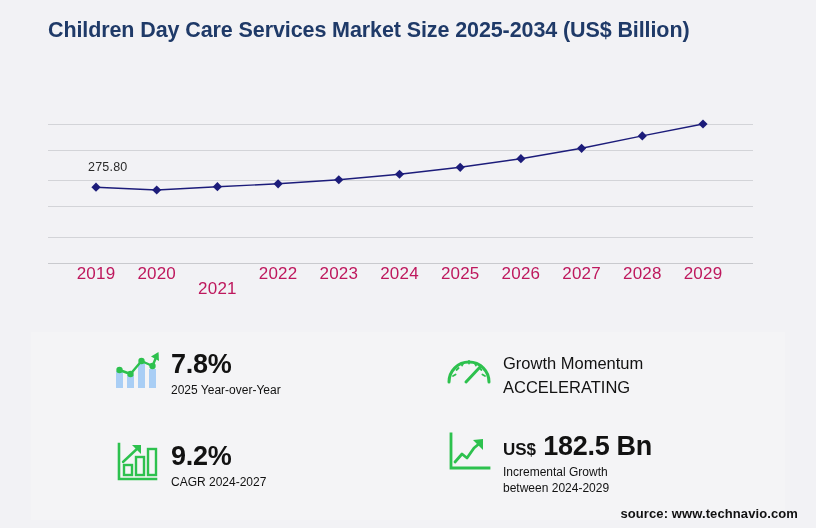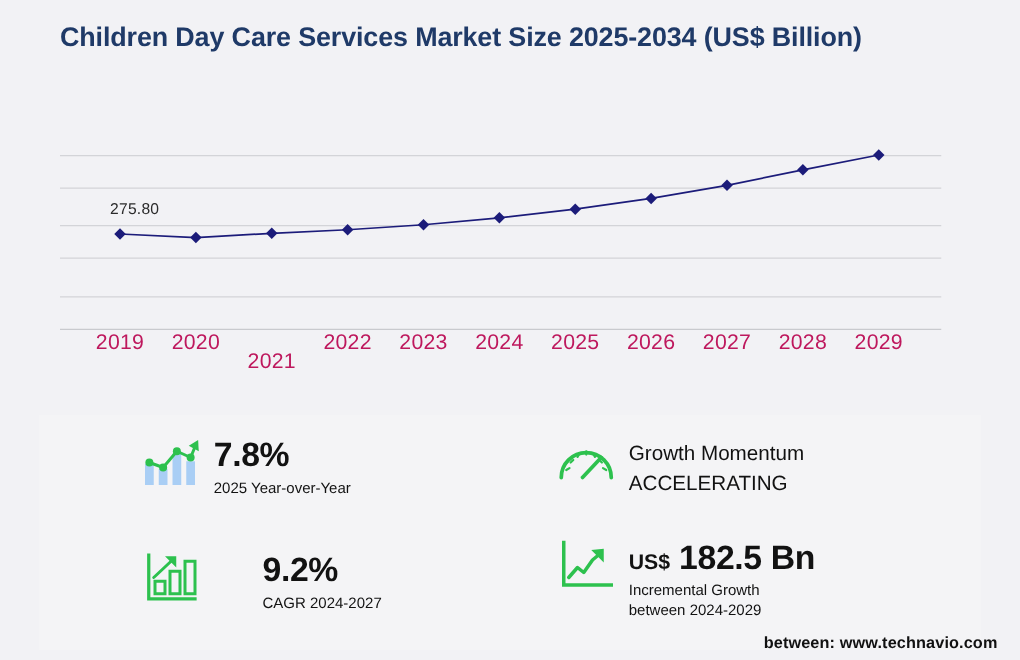--- a/index.html
+++ b/index.html
@@ -132,21 +132,21 @@
   }
   .stat-plain {
     font-size: 16.5px;
     color: #121212;
     line-height: 1.45;
     white-space: nowrap;
   }
 
   #stat-yoy  { left: 78px;  top: 18px; }
   #stat-mom  { left: 410px; top: 20px; }
-  #stat-cagr { left: 78px;  top: 110px; gap: 39px; }
+  #stat-cagr { left: 78px;  top: 110px; }
   #stat-incr { left: 410px; top: 100px; }
 
   .source {
     position: absolute;
     right: 18px;
     bottom: 7px;
     font-size: 13px;
     font-weight: bold;
     color: #111;
     letter-spacing: 0.1px;
@@ -277,14 +277,14 @@
         <div class="stat-big">
           <span class="unit">US$</span>
           <span>182.5 Bn</span>
         </div>
         <div class="stat-sub">Incremental Growth</div>
         <div class="stat-sub" style="margin-top:0">between 2024-2029</div>
       </div>
     </div>
   </div>
 
-  <div class="source">between: www.technavio.com</div>
+  <div class="source">source: www.technavio.com</div>
 </div>
 
 </body></html>

